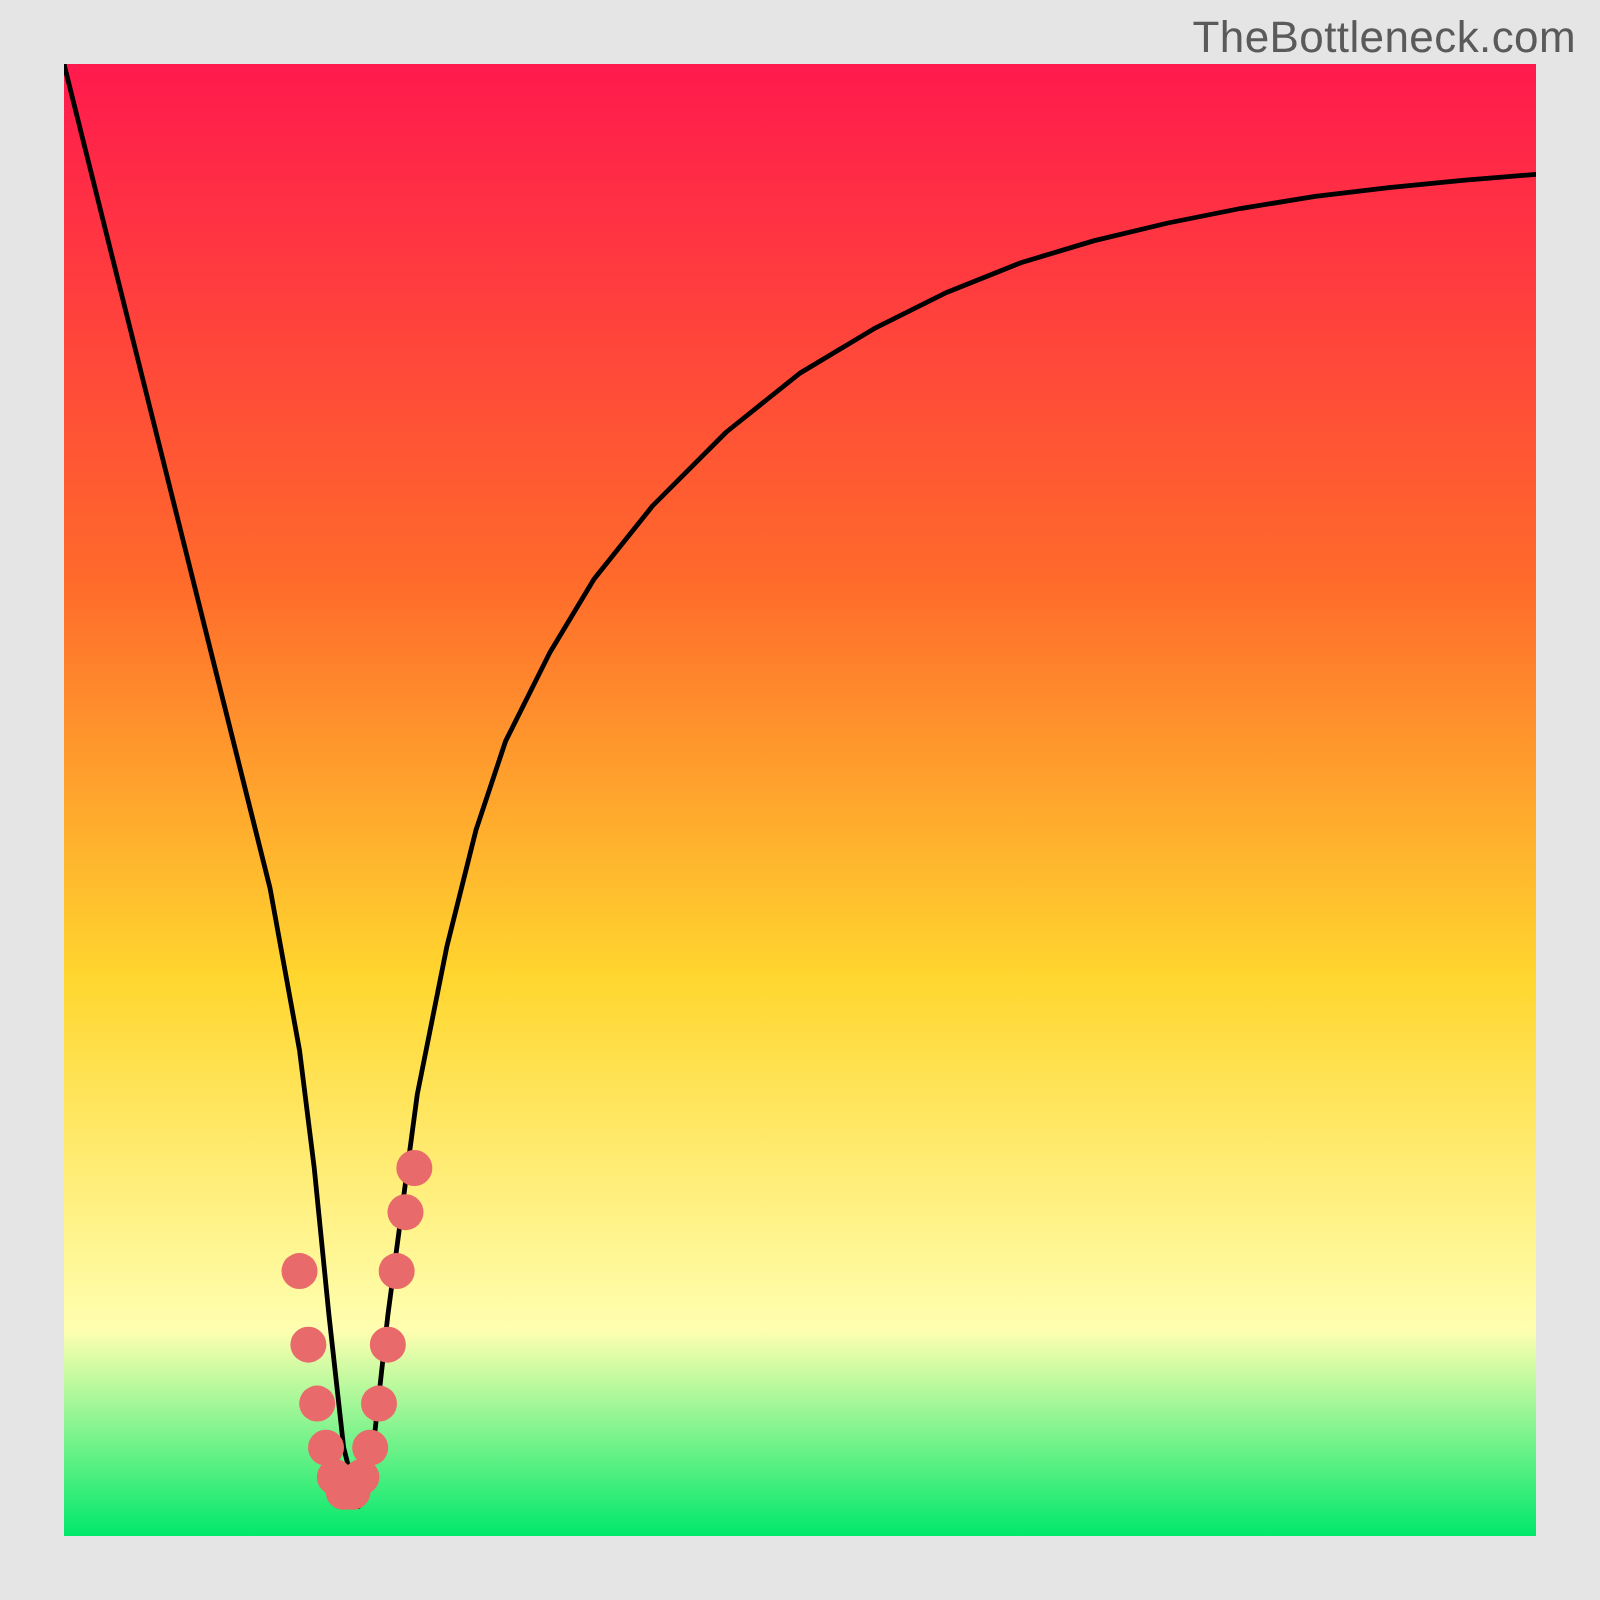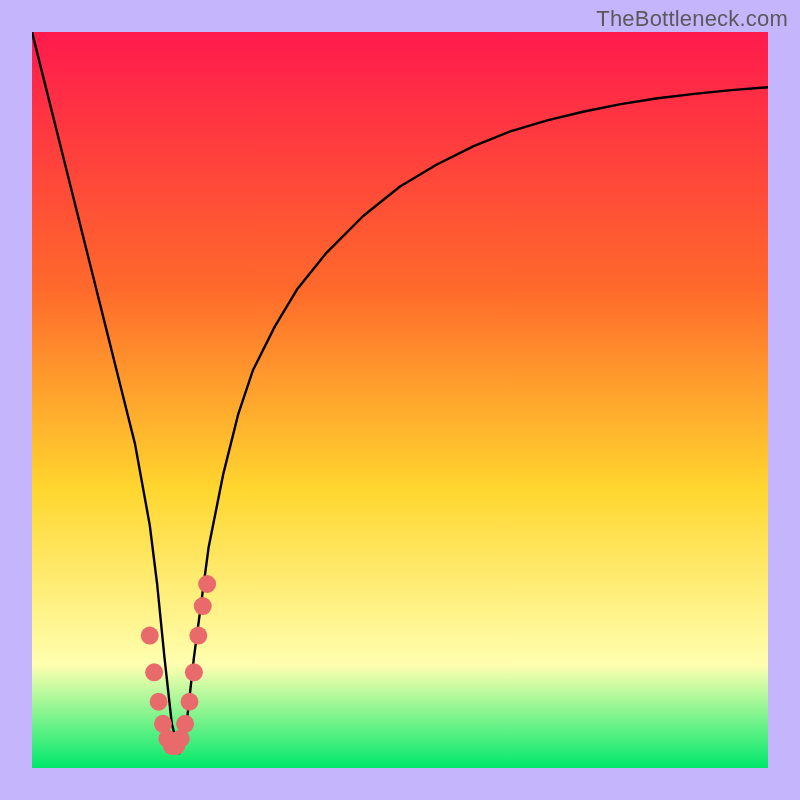--- a/index.html
+++ b/index.html
@@ -8,21 +8,21 @@
     width: 800px;
     height: 800px;
     overflow: hidden;
     background: #000;
     font-family: Arial, Helvetica, sans-serif;
   }
   .frame {
     position: absolute;
     left: 0; top: 0;
     width: 800px; height: 800px;
-    background: #c4b5fd;
+    background: #e5e5e5;
   }
   .plot {
     position: absolute;
     left: 32px;
     top: 32px;
     width: 736px;
     height: 736px;
   }
   .watermark {
     position: absolute;

